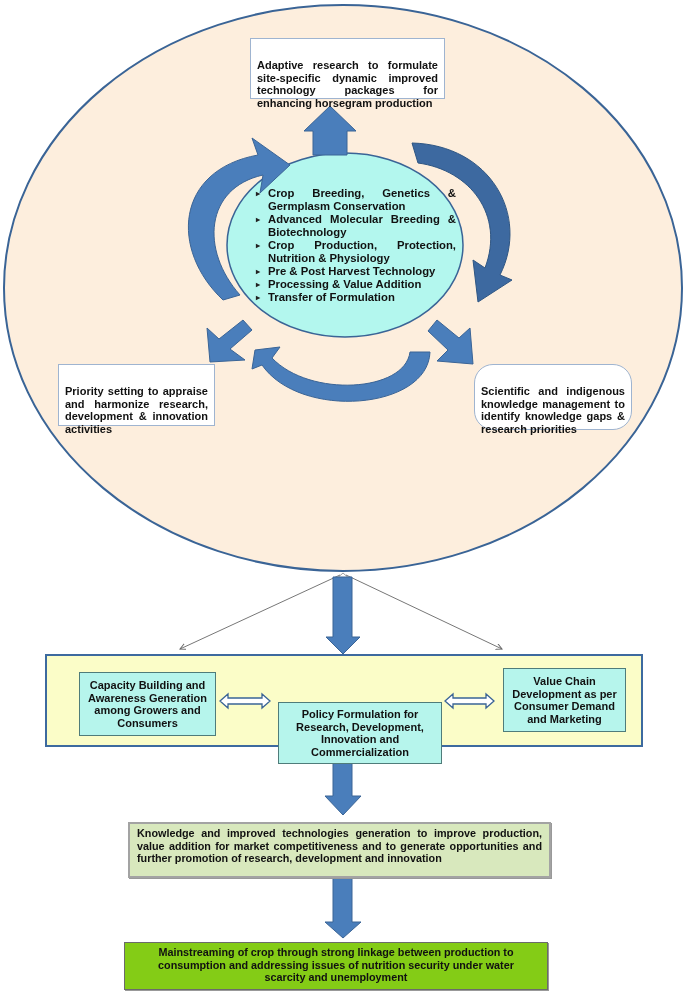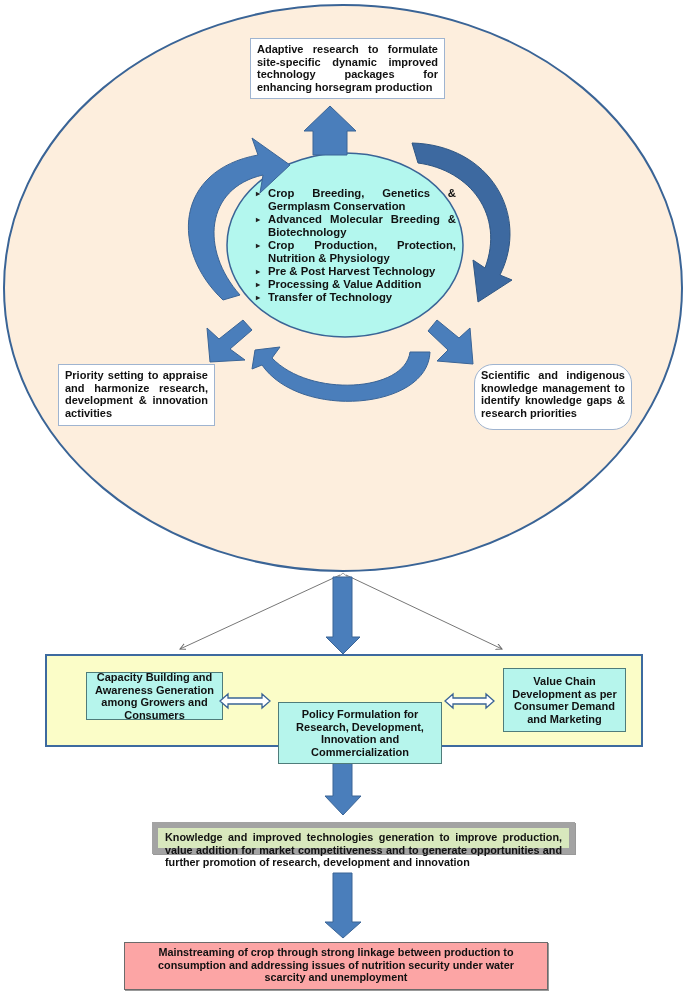--- a/index.html
+++ b/index.html
@@ -1,37 +1,37 @@
 <!DOCTYPE html>
 <html><head>
   <meta charset="utf-8">
   <style>
     html, body { margin:0; padding:0; background:#ffffff; }
     body { width:685px; height:992px; position:relative; overflow:hidden;
            font-family:"Liberation Sans", sans-serif; color:#111; }
     #diagram-svg { position:absolute; left:0; top:0; }
     .box { position:absolute; box-sizing:border-box; font-weight:bold;
            font-size:11px; line-height:12.5px; color:#111; }
-    .white-box { background:#ffffff; border:1.5px solid #9fb4d0; padding:4px 6px; text-align:justify; text-align-last:left; }
+    .white-box { background:#ffffff; border:1.5px solid #9fb4d0; padding:20px 6px; text-align:justify; text-align-last:left; }
     .teal-box { background:#b6f5ec; border:1.5px solid #4f7c7a; text-align:center; display:flex; align-items:center; justify-content:center; padding:4px; }
     #top-box { left:250px; top:38px; width:195px; height:61px; }
     #left-box { left:50px; top:364px; width:157px; height:62px;margin-left:8px; }
     #right-box { left:474px; top:364px; width:158px; height:66px;border-radius:19px; }
     #center-list { position:absolute; left:256px; top:187px; width:200px; margin:0; padding:0; list-style:none;
                    font-weight:bold; font-size:11.3px; line-height:13px; }
     #center-list li { position:relative; padding-left:12px; text-align:justify; text-align-last:left; }
     #center-list li .bullet { position:absolute; left:0; top:0; font-size:8px; line-height:13px; color:#222; }
     #yellow-panel { position:absolute; left:45px; top:654px; width:598px; height:93px; background:#fbfdc8; border:2px solid #3d6a9f; box-sizing:border-box; }
-    #cap-box { left:86px; top:672px; width:137px; height:48px; }
+    #cap-box { left:79px; top:672px; width:137px; height:64px; }
     #policy-box { left:278px; top:668px; width:164px; height:62px;margin-top:34px; }
     #value-box { left:503px; top:668px; width:123px; height:64px; }
-    #knowledge-box { position:absolute; left:128px; top:822px; width:423px; height:32px; background:#d8e8bd; border:6px solid #a3a3a3;
+    #knowledge-box { position:absolute; left:128px; top:822px; width:423px; height:56px; background:#d8e8bd; border:2px solid #a3a3a3;
                      box-shadow:1px 1px 0 #999; box-sizing:border-box; padding:3px 7px; font-weight:bold; font-size:10.8px; line-height:12.5px;
-                     text-align:justify; text-align-last:left;margin-left:24px; }
-    #mainstream-box { position:absolute; left:124px; top:942px; width:424px; height:48px; background:#fca5a5; border:1px solid #6b6b6b;
+                     text-align:justify; text-align-last:left; }
+    #mainstream-box { position:absolute; left:124px; top:942px; width:424px; height:48px; background:#84cc16; border:1px solid #6b6b6b;
                       box-shadow:1px 1px 0 #999; box-sizing:border-box; padding:3px 21px; font-weight:bold; font-size:10.8px; line-height:12.5px;
                       text-align:center; }
   </style>
 </head>
 <body>
 
 <svg id="diagram-svg" width="685" height="992" viewBox="0 0 685 992">
   <defs>
     <linearGradient id="arcGrad" x1="0" y1="0" x2="1" y2="1">
       <stop offset="0" stop-color="#5b8ccc"></stop>
@@ -73,21 +73,21 @@
 <div id="top-box" class="box white-box">Adaptive research to formulate site-specific dynamic improved technology packages for enhancing horsegram production</div>
 <div id="left-box" class="box white-box">Priority setting to appraise and harmonize research, development &amp; innovation activities</div>
 <div id="right-box" class="box white-box">Scientific and indigenous knowledge management to identify knowledge gaps &amp; research priorities</div>
 
 <ul id="center-list">
   <li><span class="bullet">▸</span><span>Crop Breeding, Genetics &amp; Germplasm Conservation</span></li>
   <li><span class="bullet">▸</span><span>Advanced Molecular Breeding &amp; Biotechnology</span></li>
   <li><span class="bullet">▸</span><span>Crop Production, Protection, Nutrition &amp; Physiology</span></li>
   <li><span class="bullet">▸</span><span>Pre &amp; Post Harvest Technology</span></li>
   <li><span class="bullet">▸</span><span>Processing &amp; Value Addition</span></li>
-  <li><span class="bullet">▸</span><span>Transfer of Technology</span></li>
+  <li><span class="bullet">▸</span><span>Transfer of Formulation</span></li>
 </ul>
 
 <div id="yellow-panel"></div>
 <div id="cap-box" class="box teal-box">
     <span>Capacity Building and Awareness Generation among Growers and Consumers</span>
   </div>
 <div id="policy-box" class="box teal-box">
     <span>Policy Formulation for Research, Development, Innovation and Commercialization</span>
   </div>
 <div id="value-box" class="box teal-box">

